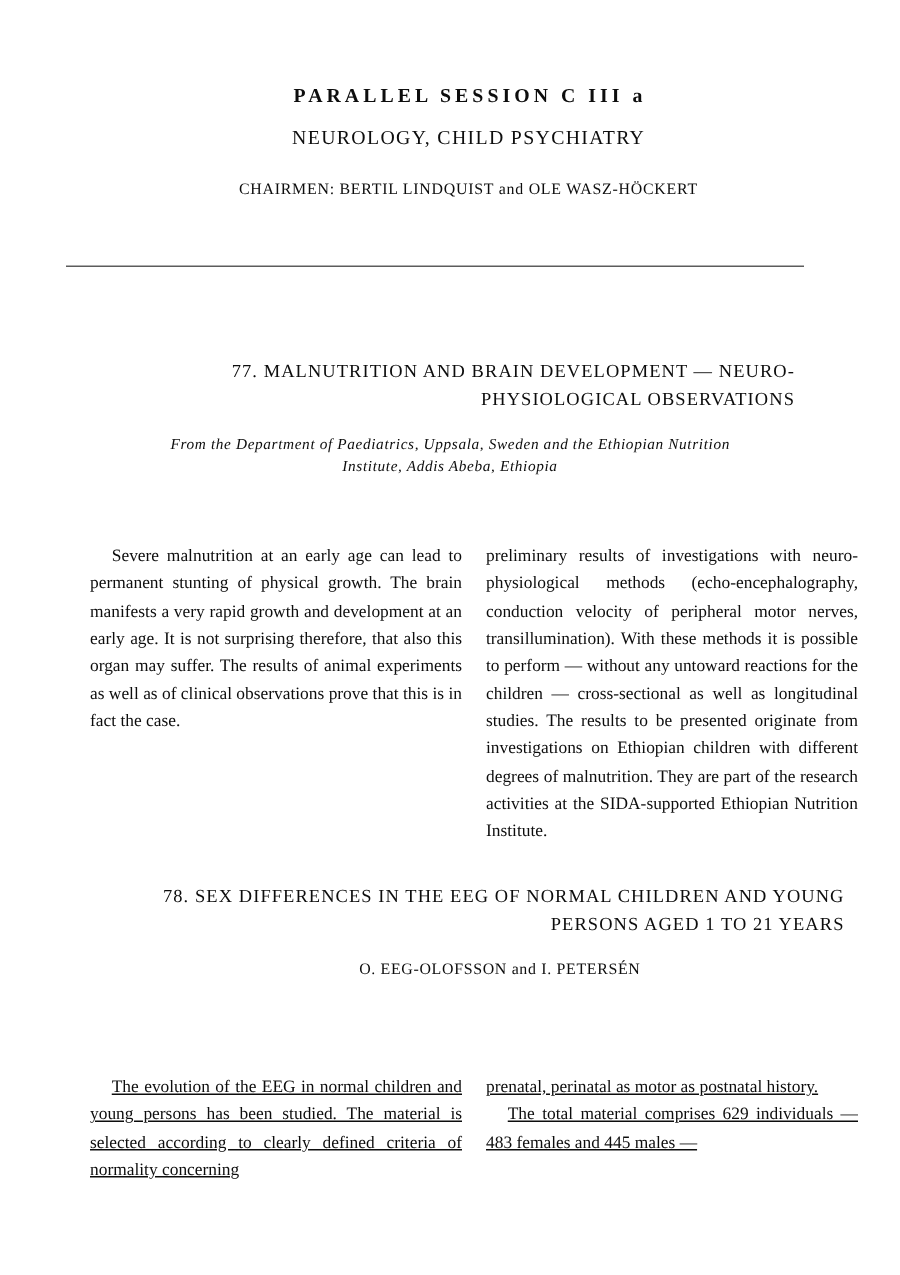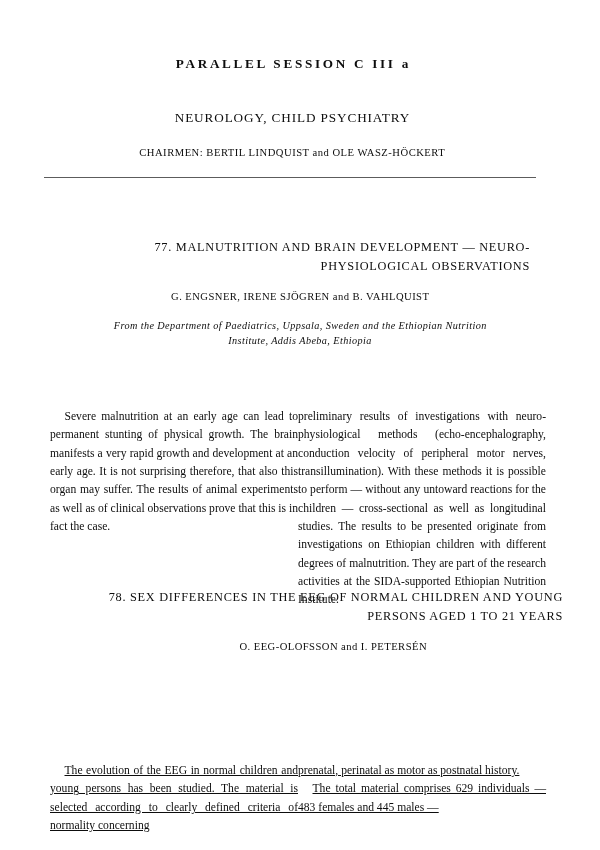--- a/index.html
+++ b/index.html
@@ -19,34 +19,34 @@
   .page {
     position: absolute;
     left: 0; top: 0;
     width: 600px;
     height: 850px;
   }
 
   
   .session-head {
     position: absolute;
-    left: 36px;
+    left: 56px;
     top: 56px;
     width: 512px;
     text-align: center;
   }
   .session-title {
     font-size: 13.2px;
     font-weight: bold;
     letter-spacing: 2.7px;
     text-indent: 2.7px;
     line-height: 1.2;
   }
   .session-subject {
-    margin-top: 38px;
+    margin-top: 12px;
     font-size: 13.2px;
     letter-spacing: 0.9px;
     text-indent: 0.9px;
     line-height: 1.2;
   }
   .session-chairmen {
     margin-top: 21px;
     font-size: 10.6px;
     letter-spacing: 0.5px;
     text-indent: 0.5px;
@@ -92,24 +92,24 @@
     font-style: italic;
     font-size: 10.2px;
     letter-spacing: 0.42px;
     text-indent: 0.42px;
     line-height: 1.48;
   }
 
   
   .cols {
     position: absolute;
-    left: 50px;
+    left: 60px;
     width: 512px;
     display: flex;
-    margin-top: 46px;
+    justify-content: space-between;
   }
   #body-77 { top: 362px; }
   #body-78 { top: 716px; text-decoration: underline; }
 
   .col { width: 248px; }
 
   .col p {
     margin: 0;
     font-size: 11.6px;
     line-height: 18.35px;
@@ -129,21 +129,20 @@
   <div class="session-head">
     <div class="session-title">PARALLEL SESSION C III a</div>
     <div class="session-subject">NEUROLOGY, CHILD PSYCHIATRY</div>
     <div class="session-chairmen">CHAIRMEN: BERTIL LINDQUIST and OLE WASZ-HÖCKERT</div>
   </div>
 
   <div class="rule"></div>
 
   <div class="article" id="article-77">
     <div class="art-title">77.  MALNUTRITION AND BRAIN DEVELOPMENT — NEURO-PHYSIOLOGICAL OBSERVATIONS</div>
-    <div class="art-authors">G. ENGSNER, IRENE SJÖGREN and B. VAHLQUIST</div>
     <div class="art-affil">From the Department of Paediatrics, Uppsala, Sweden and the Ethiopian Nutrition Institute, Addis Abeba, Ethiopia</div>
   </div>
 
   <div class="cols" id="body-77">
     <div class="col">
       <p class="lead">Severe malnutrition at an early age can lead to permanent stunting of physical growth.  The brain manifests a very rapid growth and development at an early age. It is not surprising therefore, that also this organ may suffer.  The results of animal experiments as well as of clinical observations prove that this is in fact the case.</p>
     </div>
     <div class="col">
       <p class="cont">preliminary results of investigations with neuro-physiological methods (echo-encephalography, conduction velocity of peripheral motor nerves, transillumination).  With these methods it is possible to perform — without any untoward reactions for the children — cross-sectional as well as longitudinal studies. The results to be presented originate from investigations on Ethiopian children with different degrees of malnutrition.  They are part of the research activities at the SIDA-supported Ethiopian Nutrition Institute.</p>
     </div>

